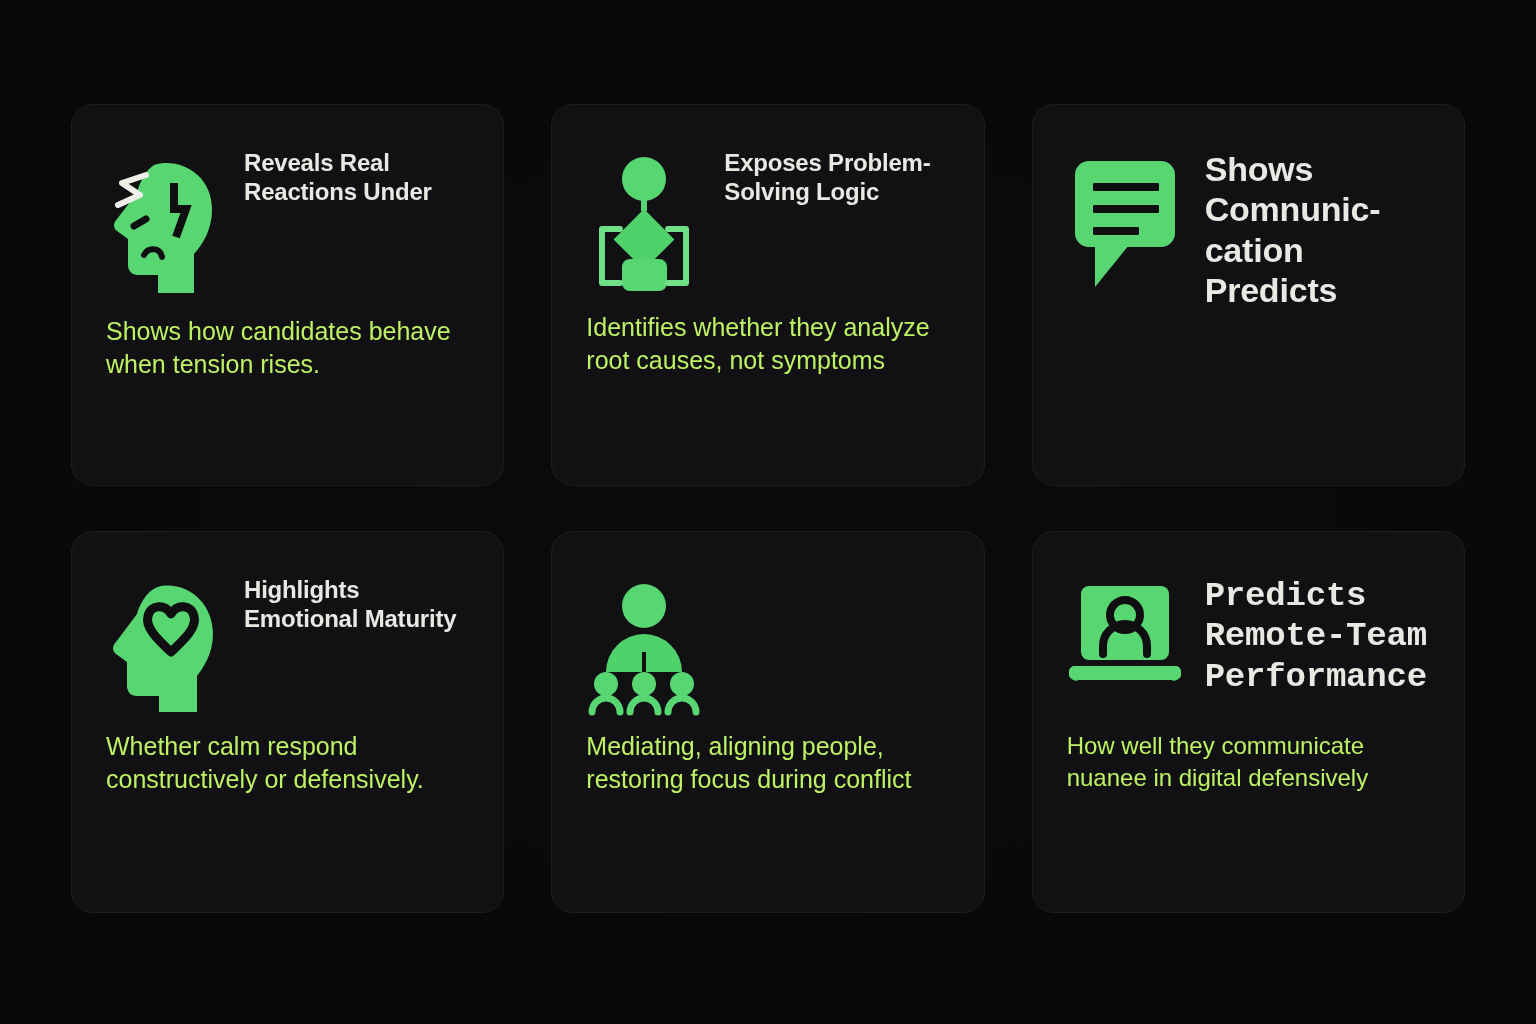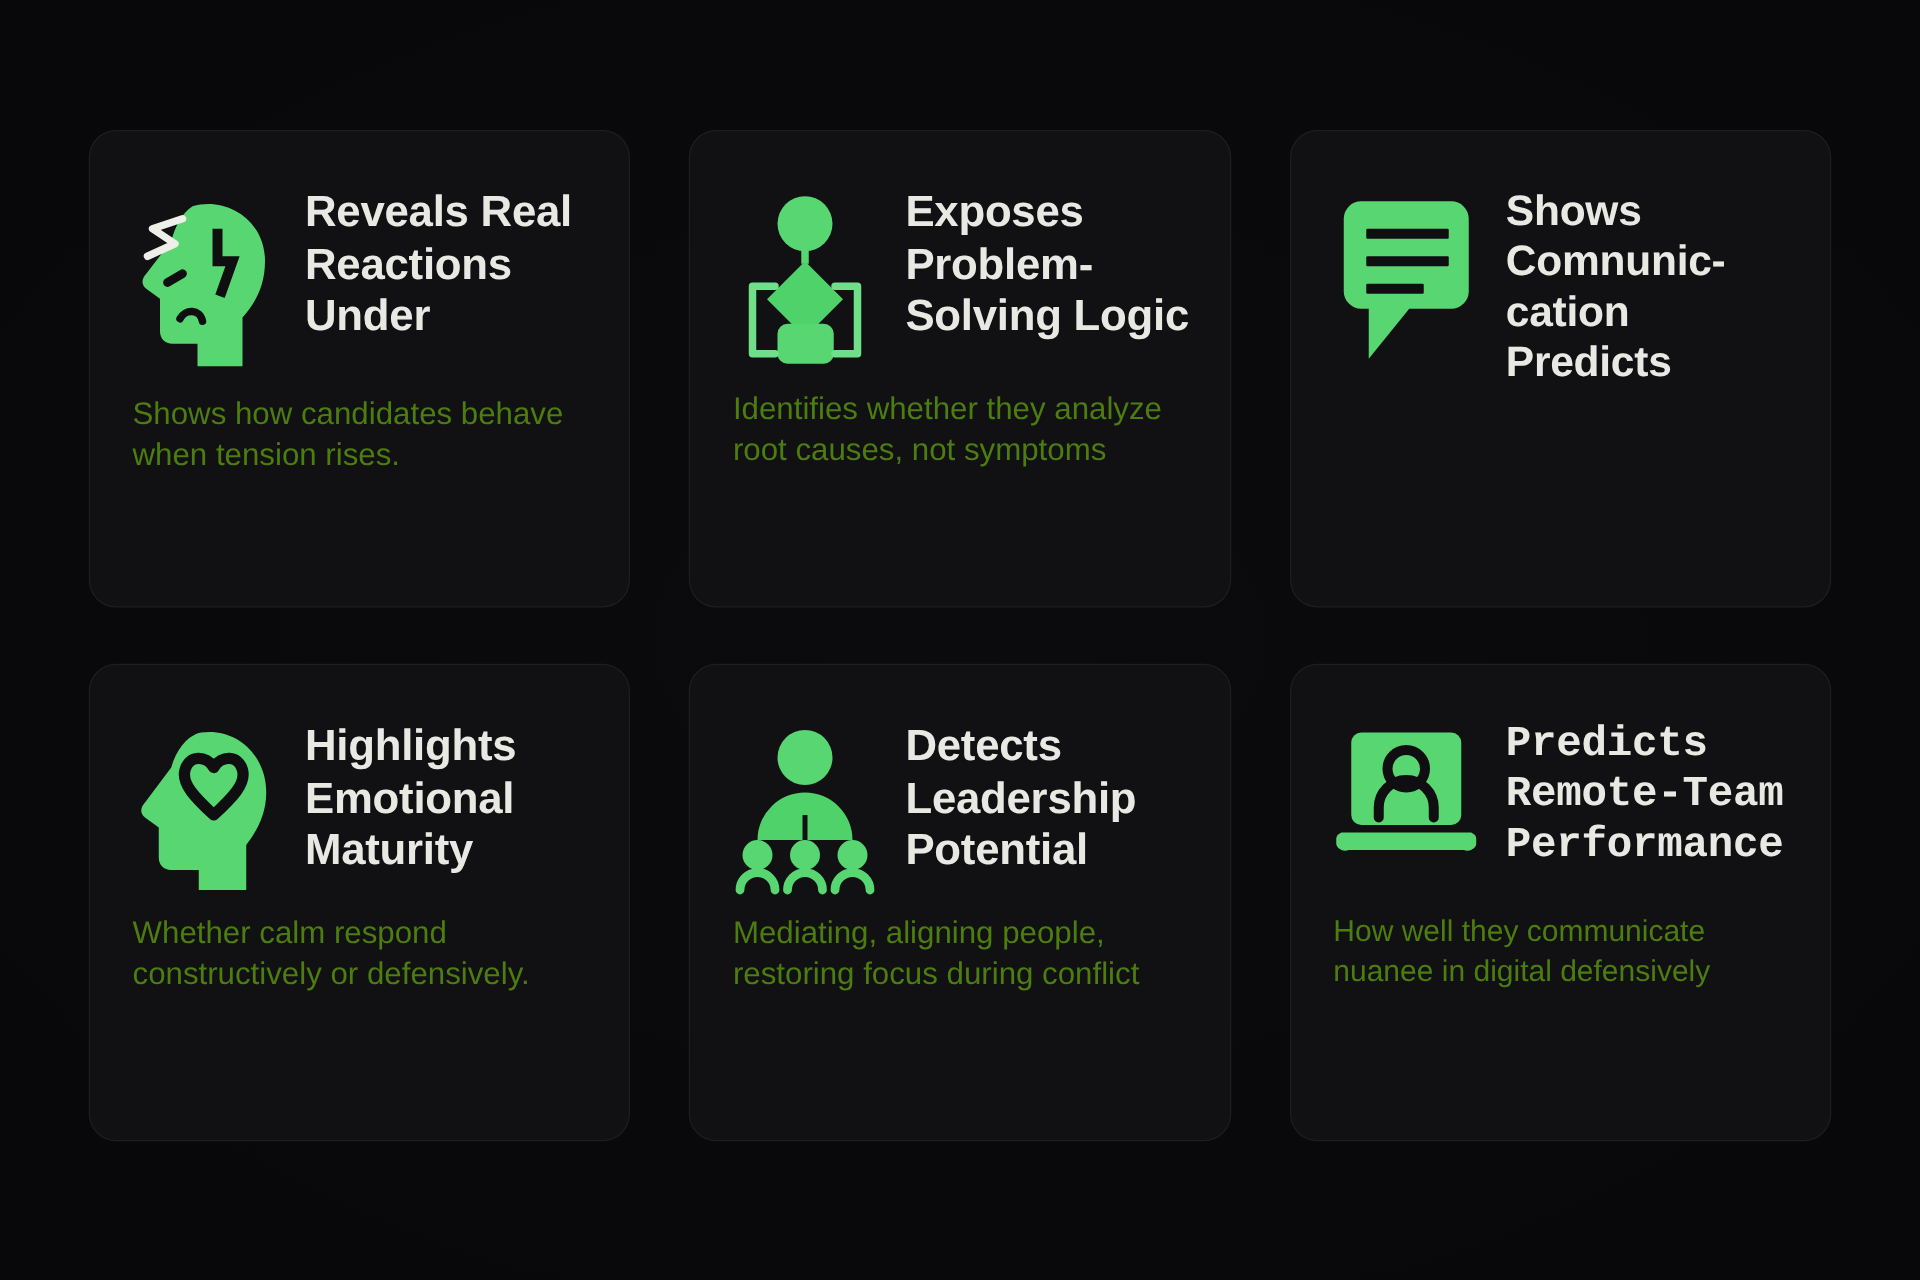--- a/index.html
+++ b/index.html
@@ -52,33 +52,33 @@
     height: 150px;
     display: flex;
     align-items: flex-start;
     justify-content: center;
     padding-top: 4px;
   }
 
   .icon-wrap svg { display: block; }
 
   .card-title {
-    font-size: 35px;
+    font-size: 24px;
     line-height: 1.19;
     font-weight: bold;
     color: #e9e9e4;
     letter-spacing: -0.2px;
     word-break: break-word;
   }
 
   .card-desc {
     margin-top: 12px;
     font-size: 25px;
     line-height: 1.33;
-    color: #4d7c0f;
+    color: #bef264;
     font-weight: normal;
   }
 
   
   .row2 .icon-wrap { height: 140px; }
   .row2 .card-desc { margin-top: 14px; }
 
   .card.c1 .card-desc { margin-top: 16px; }
   .card.c3 .card-title { font-size: 34px; }
   .card.c6 .card-desc { font-size: 24px; }
@@ -163,21 +163,20 @@
             <circle cx="56" cy="26" r="22" fill="#58d672"></circle>
             <path d="M18 92 A38 38 0 0 1 94 92 L58 92 L58 72 L54 72 L54 92 Z" fill="#4fd26a"></path>
             <circle cx="18" cy="104" r="12" fill="#58d672"></circle>
             <path d="M4 132 A14 14 0 0 1 32 132" stroke="#58d672" stroke-width="7" fill="none" stroke-linecap="round"></path>
             <circle cx="56" cy="104" r="12" fill="#58d672"></circle>
             <path d="M42 132 A14 14 0 0 1 70 132" stroke="#58d672" stroke-width="7" fill="none" stroke-linecap="round"></path>
             <circle cx="94" cy="104" r="12" fill="#58d672"></circle>
             <path d="M80 132 A14 14 0 0 1 108 132" stroke="#58d672" stroke-width="7" fill="none" stroke-linecap="round"></path>
           </svg>
         </div>
-        <div class="card-title">Detects Leadership Potential</div>
       </div>
       <div class="card-desc">Mediating, aligning people, restoring focus during conflict</div>
     </div>
 
     <div class="card c6 row2">
       <div class="card-head">
         <div class="icon-wrap">
           <svg width="112" height="120" viewBox="0 0 112 120" aria-hidden="true">
             <rect x="12" y="6" width="88" height="74" rx="8" fill="#58d672"></rect>
             <circle cx="56" cy="35" r="15" fill="none" stroke="#0f0f12" stroke-width="8"></circle>

